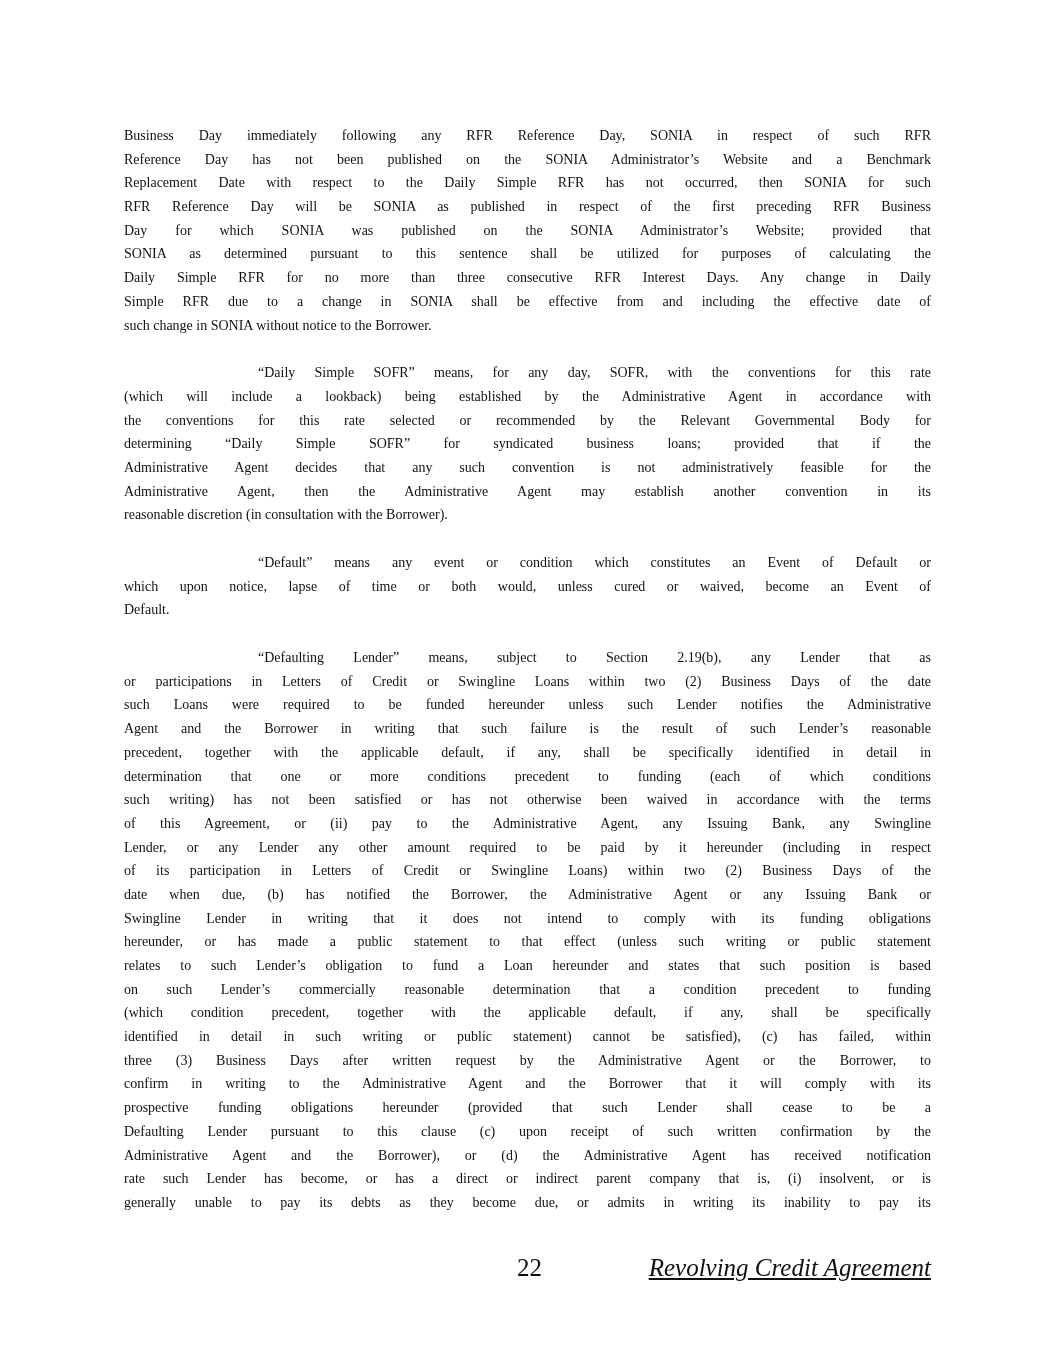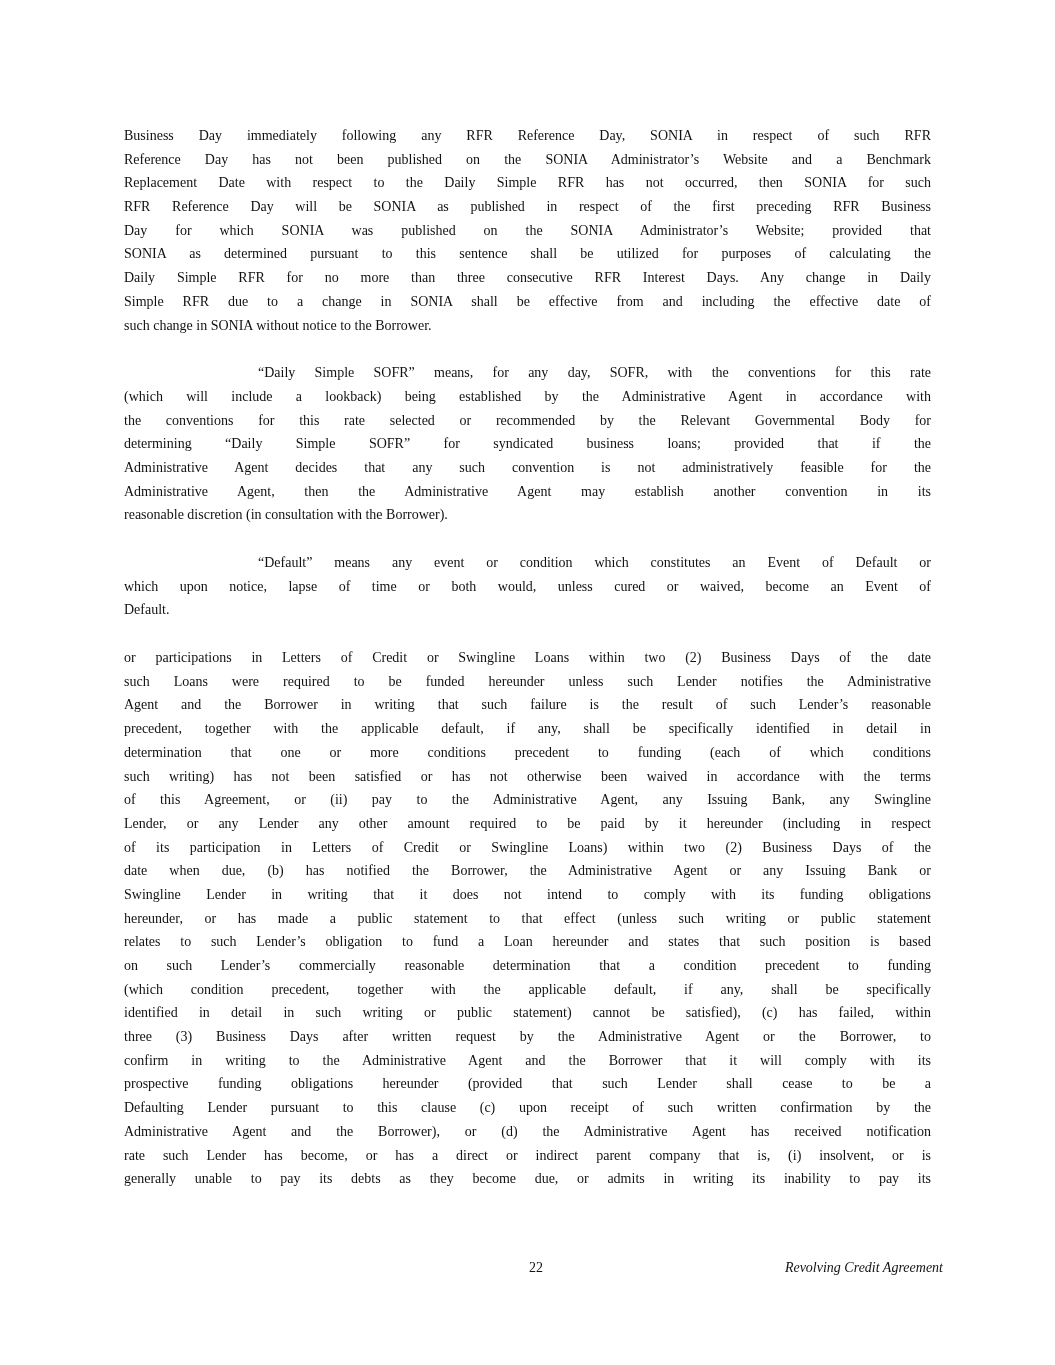--- a/index.html
+++ b/index.html
@@ -40,36 +40,37 @@
   .line.indent {
     padding-left: 134px;
   }
   .u {
     text-underline-offset: 2px;
     text-decoration-thickness: 1px;
   }
   .footer {
     position: absolute;
     top: 1256px;
-    left: 136px;
+    left: 124px;
     width: 807px;
     height: 24px;
-    font-size: 14px;
+    font-size: 25px;
     line-height: 24px;
   }
   .page-number {
     position: absolute;
     left: 393px;
     top: 0;
   }
   .doc-title {
     position: absolute;
     right: 0;
     top: 0;
     font-style: italic;
+    text-decoration: underline;
   }
 </style>
 </head>
 <body>
 
 <div class="page">
 
   <div class="para">
     <span class="line">Business Day immediately following any RFR Reference Day, SONIA in respect of such RFR</span>
     <span class="line">Reference Day has not been published on the SONIA Administrator’s Website and a Benchmark</span>
@@ -92,20 +93,21 @@
     <span class="line last">reasonable discretion (in consultation with the Borrower).</span>
   </div>
 
   <div class="para">
     <span class="line indent"><span>“</span><span class="u">Default</span><span>” means any event or condition which constitutes an Event of Default or</span></span>
     <span class="line">which upon notice, lapse of time or both would, unless cured or waived, become an Event of</span>
     <span class="line last">Default.</span>
   </div>
 
   <div class="para">
+    <span class="line indent" style="word-spacing: 10px;"><span>“</span><span class="u">Defaulting Lender</span><span>” means, subject to </span><span class="u">Section 2.19(b)</span><span>, any Lender that as</span></span>
     <span class="line">or participations in Letters of Credit or Swingline Loans within two (2) Business Days of the date</span>
     <span class="line">such Loans were required to be funded hereunder unless such Lender notifies the Administrative</span>
     <span class="line">Agent and the Borrower in writing that such failure is the result of such Lender’s reasonable</span>
     <span class="line">precedent, together with the applicable default, if any, shall be specifically identified in detail in</span>
     <span class="line">determination that one or more conditions precedent to funding (each of which conditions</span>
     <span class="line">such writing) has not been satisfied or has not otherwise been waived in accordance with the terms</span>
     <span class="line">of this Agreement, or (ii) pay to the Administrative Agent, any Issuing Bank, any Swingline</span>
     <span class="line">Lender, or any Lender any other amount required to be paid by it hereunder (including in respect</span>
     <span class="line">of its participation in Letters of Credit or Swingline Loans) within two (2) Business Days of the</span>
     <span class="line">date when due, (b) has notified the Borrower, the Administrative Agent or any Issuing Bank or</span>

